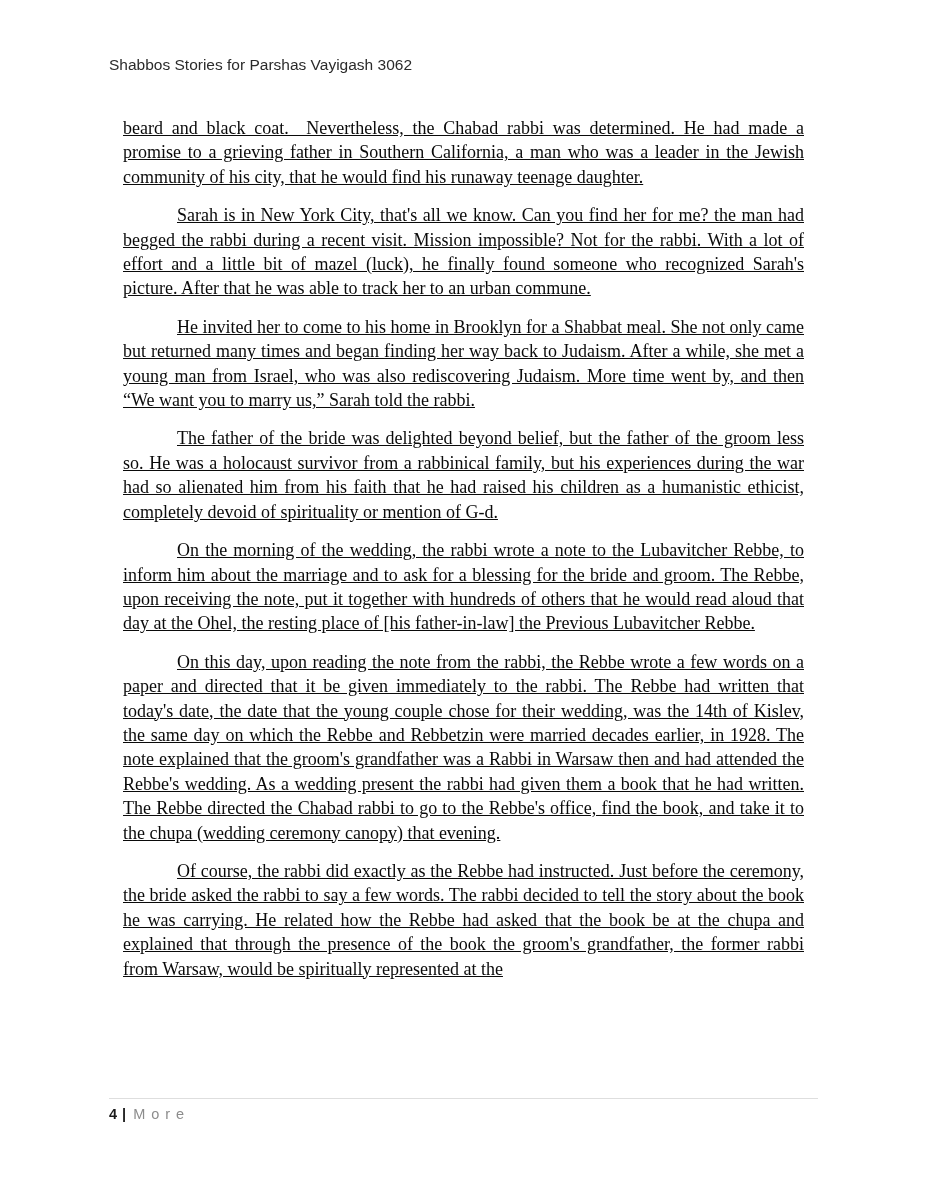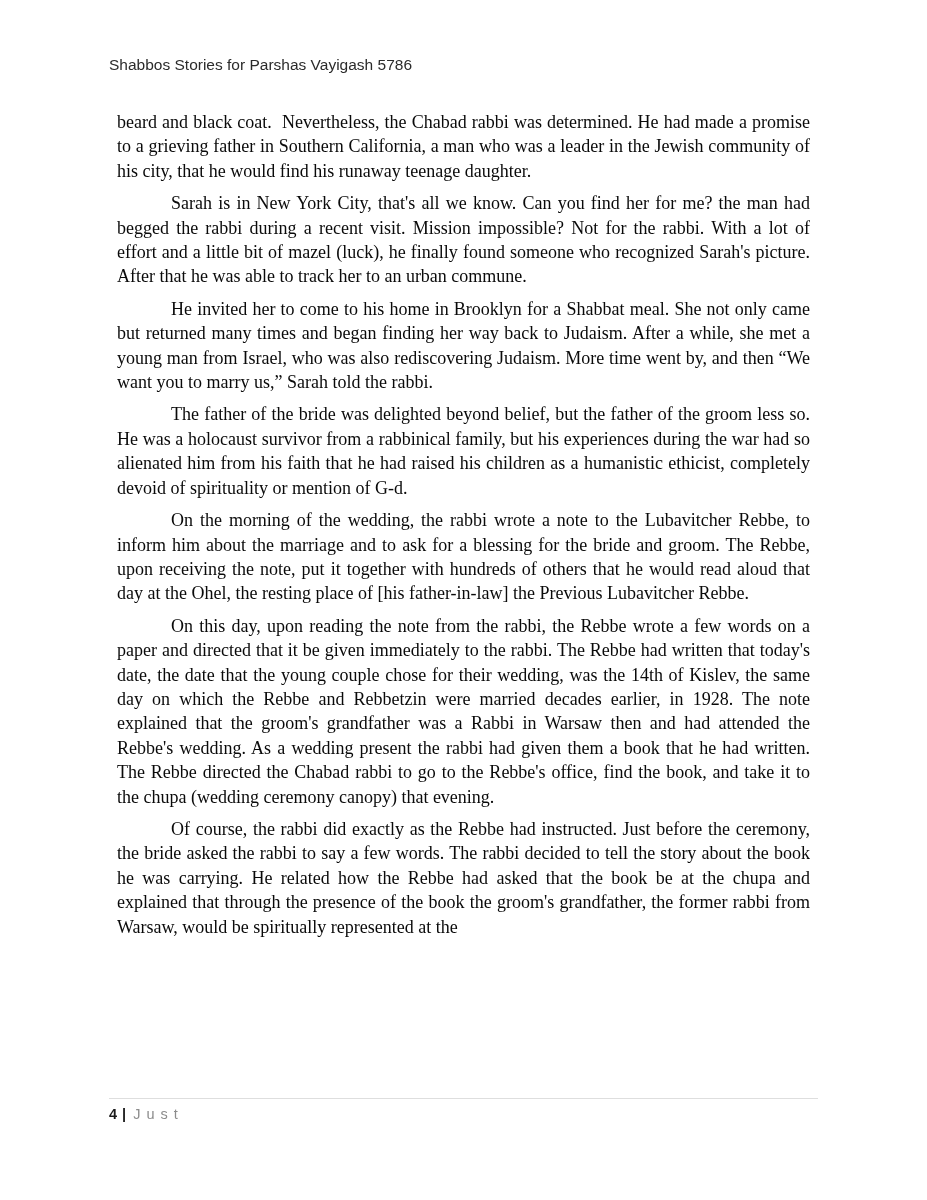--- a/index.html
+++ b/index.html
@@ -29,23 +29,24 @@
     position: absolute;
     top: 102px;
     left: 109px;
     right: 109px;
     font-size: 18px;
     line-height: 24.4px;
     color: #0a0a0a;
     text-align: justify;
   }
   .doc-body p {
-    margin: 8px;
+    margin: 14px;
     padding: 0;
     text-indent: 54px;
+    text-decoration: underline;
   }
   .doc-body p.no-indent {
     text-indent: 0;
   }
   .doc-footer {
     position: absolute;
     top: 1098px;
     left: 109px;
     right: 109px;
     border-top: 1px solid #dedede;
@@ -68,30 +69,30 @@
     color: #8c8c8c;
     letter-spacing: 6px;
   }
 </style>
 </head>
 <body>
 
 <div class="page">
 
   <div class="doc-header">
-    <span>Shabbos Stories for Parshas Vayigash 5786</span>
+    <span>Shabbos Stories for Parshas Vayigash 3062</span>
   </div>
 
   <div class="doc-body">
     <p class="no-indent">beard and black coat.&nbsp; Nevertheless, the Chabad rabbi was determined. He had made a promise to a grieving father in Southern California, a man who was a leader in the Jewish community of his city, that he would find his runaway teenage daughter.</p>
     <p>Sarah is in New York City, that's all we know. Can you find her for me? the man had begged the rabbi during a recent visit. Mission impossible? Not for the rabbi. With a lot of effort and a little bit of mazel (luck), he finally found someone who recognized Sarah's picture. After that he was able to track her to an urban commune.</p>
     <p>He invited her to come to his home in Brooklyn for a Shabbat meal. She not only came but returned many times and began finding her way back to Judaism. After a while, she met a young man from Israel, who was also rediscovering Judaism. More time went by, and then “We want you to marry us,” Sarah told the rabbi.</p>
     <p>The father of the bride was delighted beyond belief, but the father of the groom less so. He was a holocaust survivor from a rabbinical family, but his experiences during the war had so alienated him from his faith that he had raised his children as a humanistic ethicist, completely devoid of spirituality or mention of G-d.</p>
     <p>On the morning of the wedding, the rabbi wrote a note to the Lubavitcher Rebbe, to inform him about the marriage and to ask for a blessing for the bride and groom. The Rebbe, upon receiving the note, put it together with hundreds of others that he would read aloud that day at the Ohel, the resting place of [his father-in-law] the Previous Lubavitcher Rebbe.</p>
     <p>On this day, upon reading the note from the rabbi, the Rebbe wrote a few words on a paper and directed that it be given immediately to the rabbi. The Rebbe had written that today's date, the date that the young couple chose for their wedding, was the 14th of Kislev, the same day on which the Rebbe and Rebbetzin were married decades earlier, in 1928. The note explained that the groom's grandfather was a Rabbi in Warsaw then and had attended the Rebbe's wedding. As a wedding present the rabbi had given them a book that he had written. The Rebbe directed the Chabad rabbi to go to the Rebbe's office, find the book, and take it to the chupa (wedding ceremony canopy) that evening.</p>
     <p>Of course, the rabbi did exactly as the Rebbe had instructed. Just before the ceremony, the bride asked the rabbi to say a few words. The rabbi decided to tell the story about the book he was carrying. He related how the Rebbe had asked that the book be at the chupa and explained that through the presence of the book the groom's grandfather, the former rabbi from Warsaw, would be spiritually represented at the</p>
   </div>
 
   <div class="doc-footer">
-    <span class="page-num">4</span><span class="separator">|</span><span class="page-label">Just</span>
+    <span class="page-num">4</span><span class="separator">|</span><span class="page-label">More</span>
   </div>
 
 </div>
 
 </body></html>

